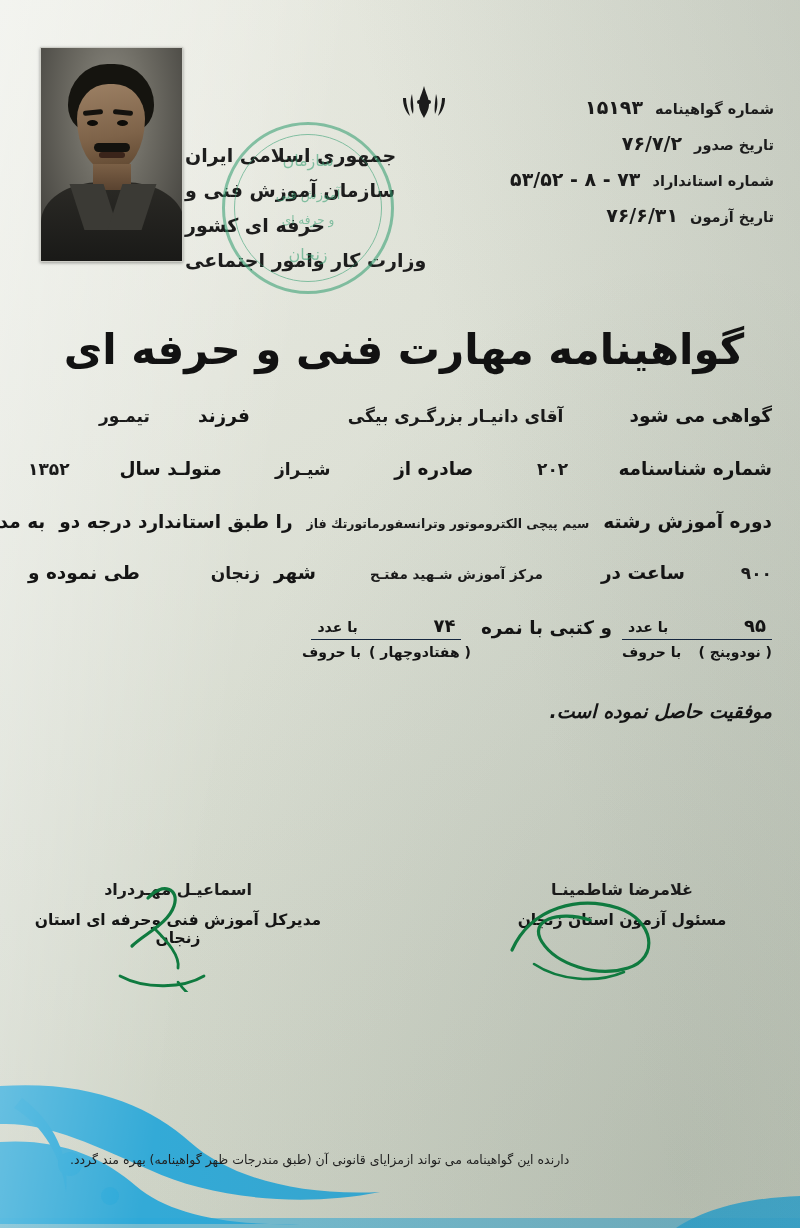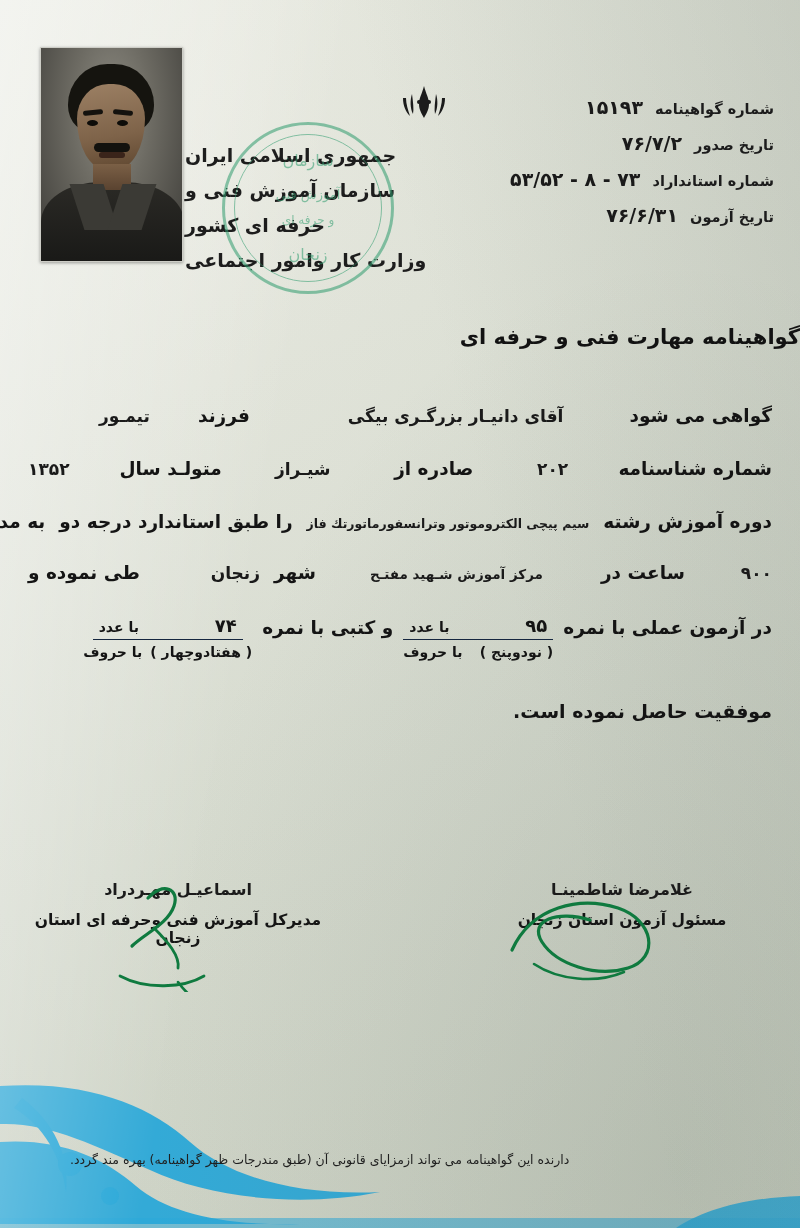--- a/index.html
+++ b/index.html
@@ -164,22 +164,22 @@
     color: #1a1a1a;
     font-weight: 700;
     letter-spacing: 1px;
     white-space: nowrap;
   }
 
   
   .main-title {
     position: absolute;
     top: 325px; left: 8px; right: 0;
-    text-align: right;
-    font-size: 21px;
+    text-align: center;
+    font-size: 42px;
     font-weight: 700;
     color: #121212;
     letter-spacing: .5px;
     z-index: 4;
   }
 
   
   .body-block { position:absolute; right: 28px; left: 28px; top: 405px; z-index: 4; }
 
   .line {
@@ -246,20 +246,21 @@
   }
   .score-group .tag { font-size: 14px; font-weight: 700; }
   .score-group .num { font-size: 18px; font-weight: 700; letter-spacing: 1px; }
   .score-group .words { font-size: 14px; font-weight: 700; text-align: right; }
 
   .concl {
     margin-top: 40px;
     font-size: 19px;
     font-weight: 700;
     color: #141414;
+    font-style: italic;
   }
 
   
   .signatures {
     position: absolute;
     top: 880px; left: 28px; right: 28px;
     display: flex;
     justify-content: space-between;
     z-index: 4;
   }
@@ -395,21 +396,20 @@
       <span class="gap2"></span>
       <span class="fill small">مرکز آموزش شـهید مفتـح</span>
       <span class="gap3"></span>
       <span class="lbl">شهر</span>
       <span class="fill">زنجان</span>
       <span class="spacer"></span>
       <span class="lbl">طی نموده و</span>
     </div>
 
     <div class="score-line">
-      <span class="lbl" style="padding-top:2px">در آزمون عملی با نمره</span>
 
       <span class="score-group">
         <span class="row1">
           <span class="num">۹۵</span>
           <span class="tag">با عدد</span>
         </span>
         <span class="row2">
           <span class="words">( نودوپنج )</span>
           <span class="tag">با حروف</span>
         </span>

